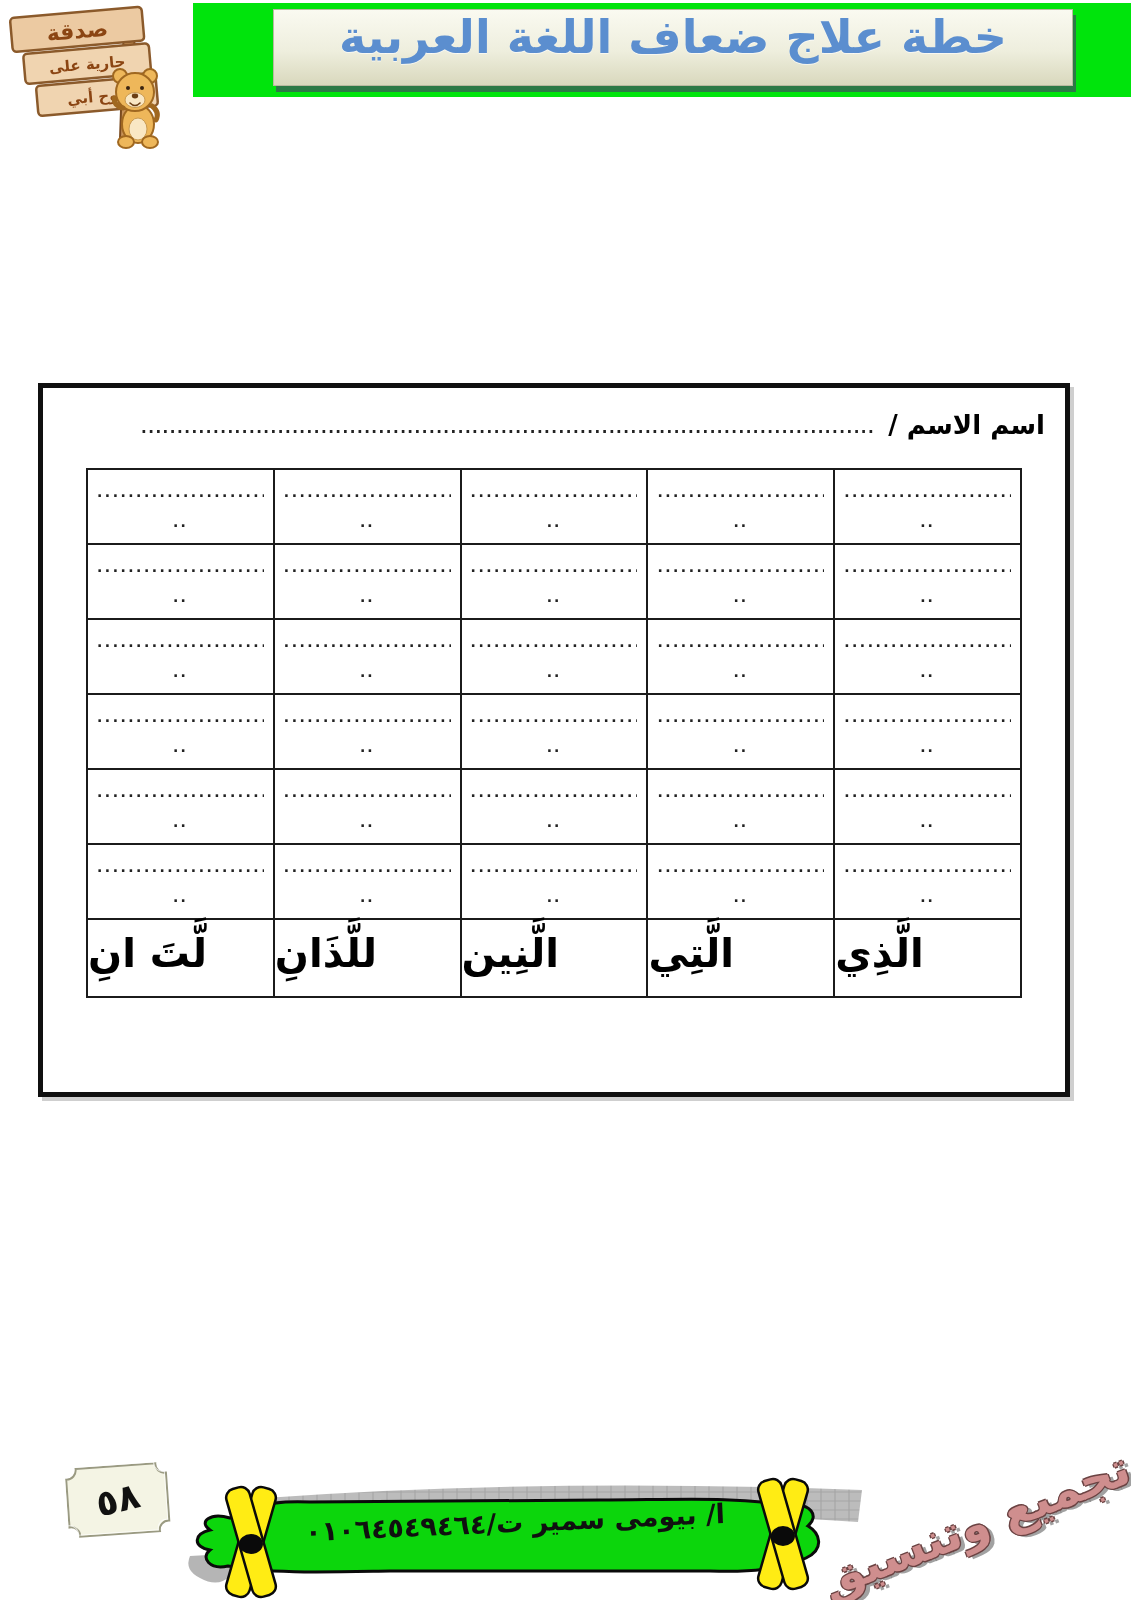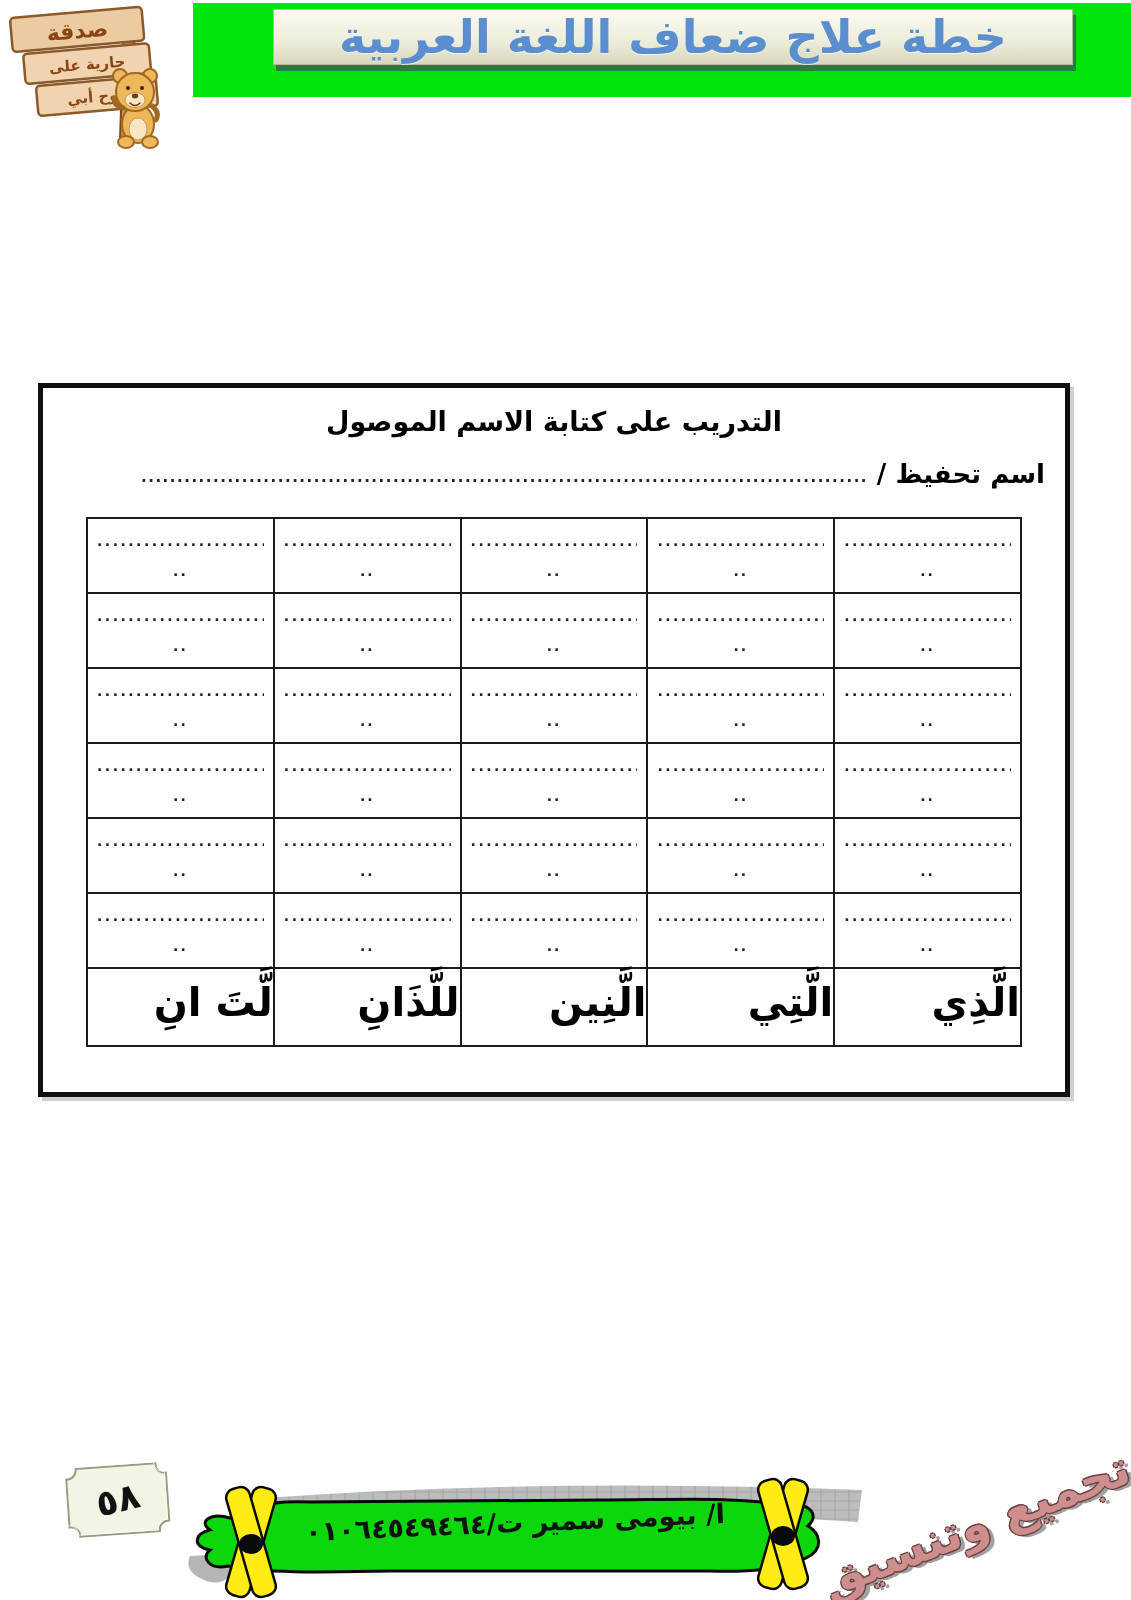--- a/index.html
+++ b/index.html
@@ -9,44 +9,44 @@
     --pink:#cf8e8e;
     --yellow:#ffec14;
     --ink:#141414;
   }
   *{margin:0;padding:0;box-sizing:border-box;}
   body{background:#888;font-family:"DejaVu Sans",sans-serif;}
   #page{position:relative;width:1131px;height:1600px;background:#ffffff;overflow:hidden;margin:0 auto;}
 
   
   .green-banner{position:absolute;left:193px;top:3px;width:938px;height:94px;background:var(--green);}
-  .title-box{position:absolute;left:80px;top:6px;width:800px;height:56px;
+  .title-box{position:absolute;left:80px;top:6px;width:800px;height:77px;
     background:linear-gradient(180deg,#fafaf1 0%,#eeeedd 55%,#d9d8bd 100%);
     border:1px solid #b9b9a0;box-shadow:3px 6px 0 rgba(62,76,96,.7);
-    display:flex;align-items:center;justify-content:center;}
+    display:flex;align-items:flex-start;justify-content:center;}
   .title-box .txt{font-size:46px;font-weight:bold;color:var(--blue);direction:rtl;white-space:nowrap;
     text-shadow:0 1px 0 rgba(255,255,255,.6);}
   .bear-wrap{position:absolute;left:2px;top:2px;width:172px;height:152px;}
 
   
   .main-box{position:absolute;left:38px;top:383px;width:1032px;height:714px;
     border:5px solid #101010;background:#fff;box-shadow:4px 4px 0 #cfcfcf;}
   .sheet-title{margin-top:18px;text-align:center;font-size:27px;font-weight:bold;direction:rtl;color:#000;}
   .name-row{direction:rtl;display:flex;align-items:flex-end;padding:0 20px 0 64px;margin-top:22px;
     font-size:26px;font-weight:bold;color:#000;}
   .name-row .label{white-space:nowrap;}
   .leader{flex:1;overflow:hidden;white-space:nowrap;font-size:15px;font-weight:bold;letter-spacing:1.5px;
     height:20px;line-height:22px;margin:0 12px 3px 34px;color:#222;direction:ltr;text-align:left;}
   .practice-table{margin:28px auto 0;border-collapse:collapse;table-layout:fixed;width:936px;direction:rtl;}
   .practice-table td{border:2px solid #1b1b1b;background:#fff;}
   td.blank-cell{height:75px;text-align:center;vertical-align:middle;padding:0 9px;}
   .dotline{font-size:14px;font-weight:bold;letter-spacing:2.5px;color:#222;white-space:nowrap;
     overflow:hidden;height:15px;line-height:16px;direction:ltr;}
   .dotshort{font-size:14px;font-weight:bold;letter-spacing:2px;color:#222;margin-top:15px;height:15px;line-height:16px;}
-  td.pronoun-cell{height:78px;text-align:right;vertical-align:middle;font-size:40px;font-weight:bold;
+  td.pronoun-cell{height:78px;text-align:left;vertical-align:middle;font-size:40px;font-weight:bold;
     color:#000;padding-bottom:10px;}
 
   
   .badge-svg{position:absolute;left:56px;top:1460px;width:124px;height:88px;}
   .banner-svg{position:absolute;left:170px;top:1438px;width:712px;height:162px;}
   .credit-text{position:absolute;left:295px;top:1507px;width:440px;text-align:center;direction:rtl;
     font-size:27px;font-weight:bold;color:#101010;transform:rotate(-2.5deg);white-space:nowrap;}
   .pin{position:absolute;width:82px;height:116px;}
   .pin.left{left:210px;top:1484px;}
   .pin.right{left:742px;top:1476px;}
@@ -93,23 +93,22 @@
         <circle cx="140" cy="86" r="2" fill="#3a2410"></circle>
         <ellipse cx="133" cy="94" rx="3.2" ry="2.4" fill="#6b3e14"></ellipse>
         <path d="M128,101 Q133,106 138,101" fill="none" stroke="#6b3e14" stroke-width="1.6" stroke-linecap="round"></path>
         <path d="M121,106 Q112,104 112,96" fill="none" stroke="#a06820" stroke-width="5" stroke-linecap="round"></path>
         <path d="M150,104 Q158,110 154,118" fill="none" stroke="#a06820" stroke-width="5" stroke-linecap="round"></path>
       </g>
     </svg>
   </div>
 
   <div class="main-box">
-    <div class="sheet-title">التدريب على كتابة الاسم الموصول</div>
     <div class="name-row">
-      <span class="label">اسم تحفيظ /</span>
+      <span class="label">اسم الاسم /</span>
       <span class="leader">........................................................................................................................................</span>
     </div>
     <table class="practice-table">
       <tbody>
           <tr>
             <td class="blank-cell">
               <div class="dotline">............................................</div>
               <div class="dotshort">..</div>
             </td>
             <td class="blank-cell">

